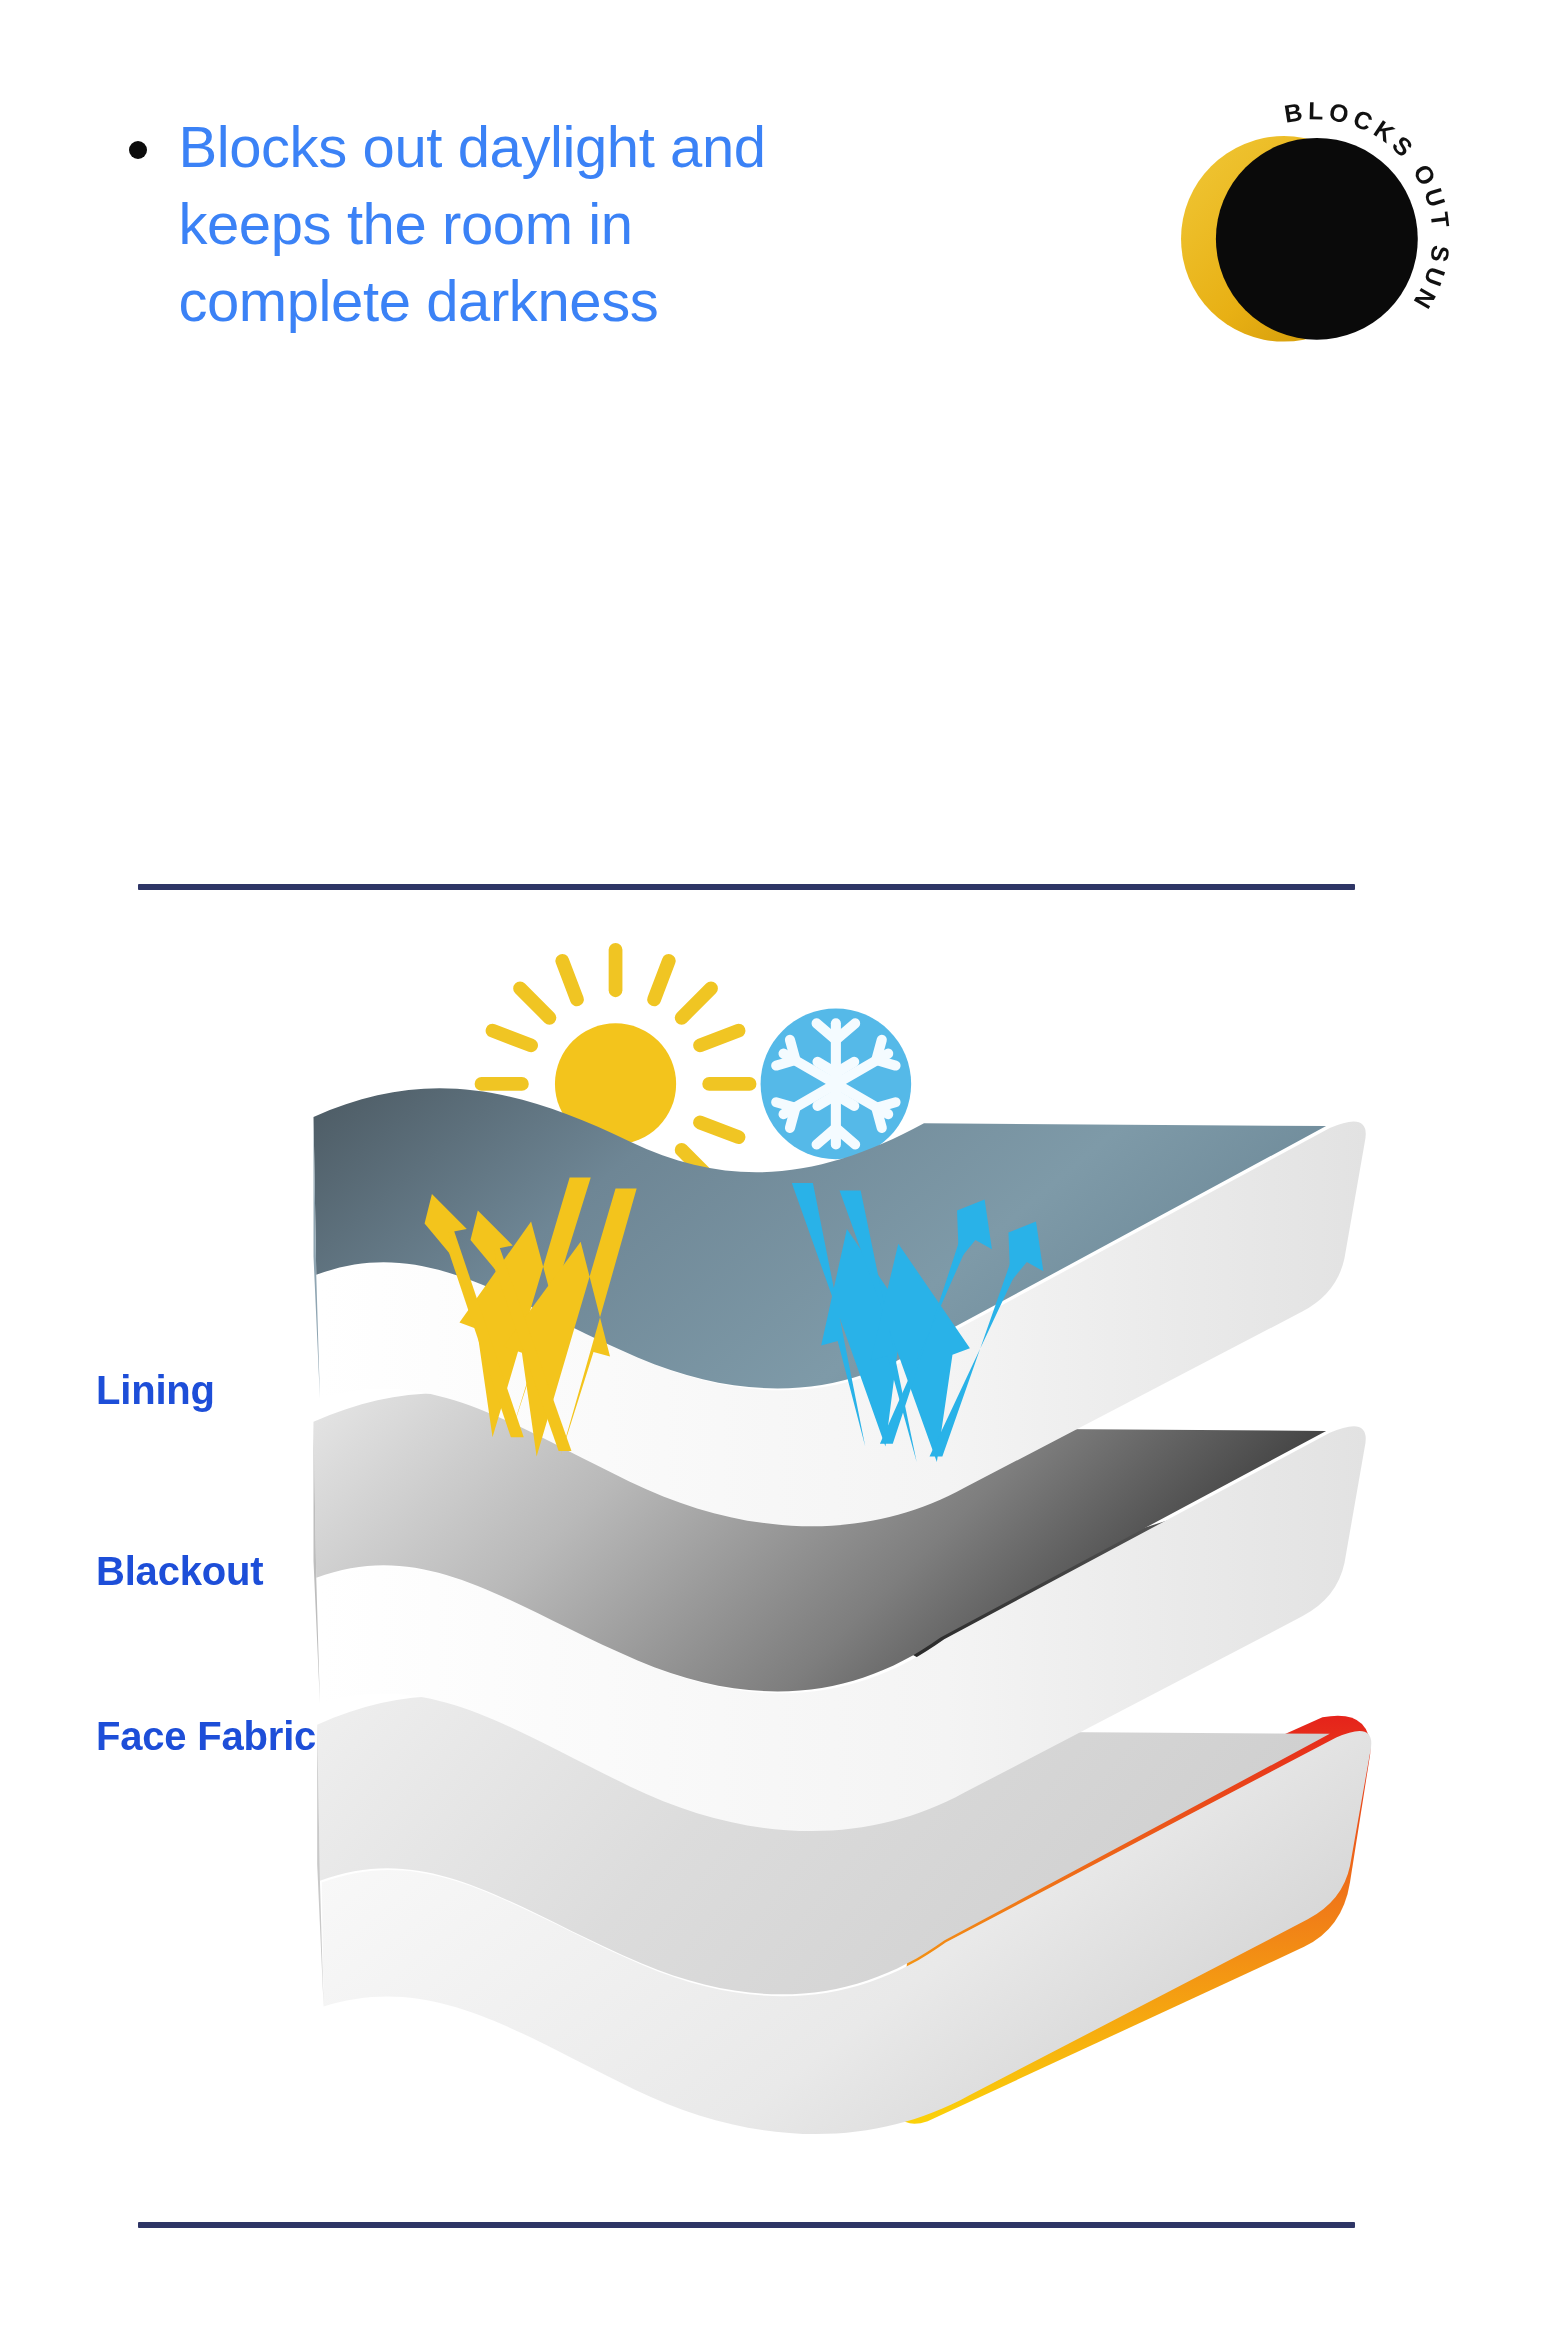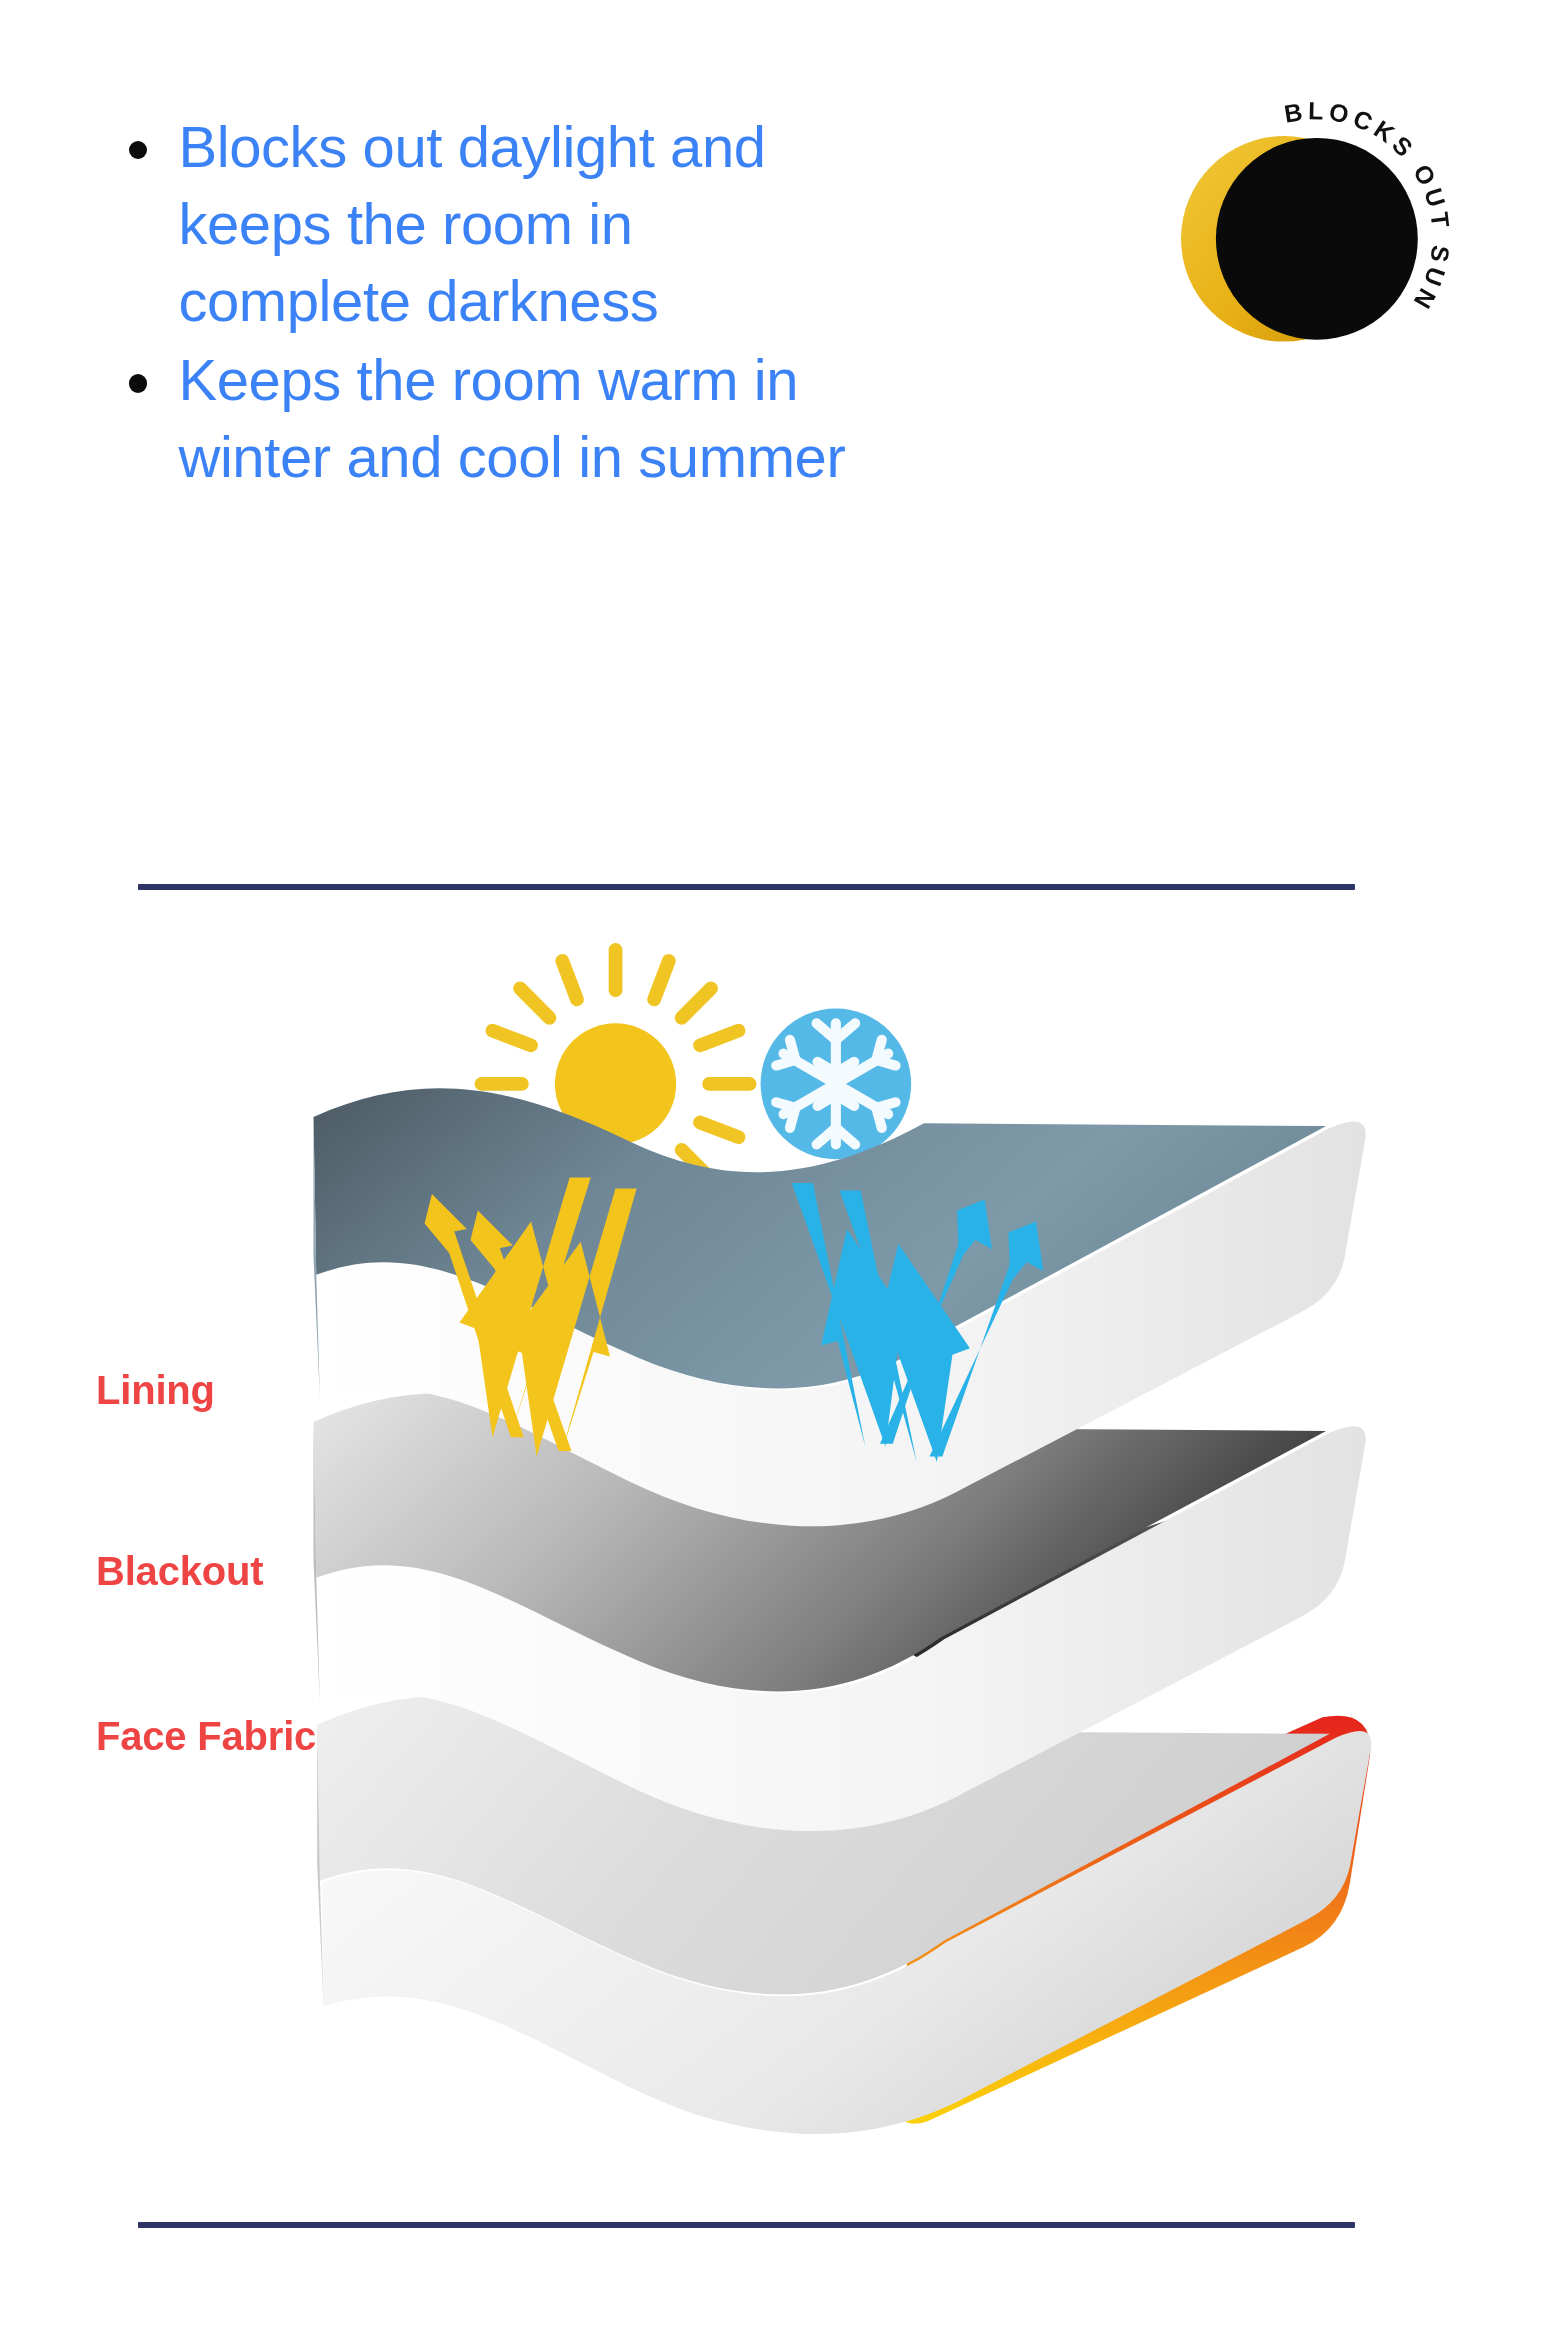--- a/index.html
+++ b/index.html
@@ -80,21 +80,21 @@
     top: 937px;
     width: 1568px;
     height: 1221px;
   }
   #diagram svg { display: block; width: 100%; height: 100%; }
 
   .layer-label {
     position: absolute;
     font-size: 40px;
     font-weight: 700;
-    color: #ef4444;
+    color: #1d4ed8;
     letter-spacing: -0.2px;
     white-space: nowrap;
   }
   #label-lining      { left: 96px; top: 1368px; }
   #label-blackout    { left: 96px; top: 1549px; }
   #label-facefabric  { left: 96px; top: 1714px; text-align: right; }
 </style>
 </head>
 <body>
 
@@ -103,25 +103,20 @@
   <div id="features">
 
     <div class="bullet-row">
       <span class="bullet-dot"></span>
       <span class="bullet-text">Blocks out daylight and
 keeps the room in
 complete  darkness</span>
     </div>
 
 
-    <div class="bullet-row">
-      <span class="bullet-dot"></span>
-      <span class="bullet-text">Keeps the room warm in
-winter and cool in summer</span>
-    </div>
 
   </div>
 
   <div id="badge">
     <svg viewBox="0 0 340 340" xmlns="http://www.w3.org/2000/svg">
       <defs>
         <linearGradient id="crescentGrad" x1="0" y1="0" x2="1" y2="1">
           <stop offset="0%" stop-color="#F0C838"></stop>
           <stop offset="55%" stop-color="#E8B014"></stop>
           <stop offset="100%" stop-color="#C99206"></stop>

